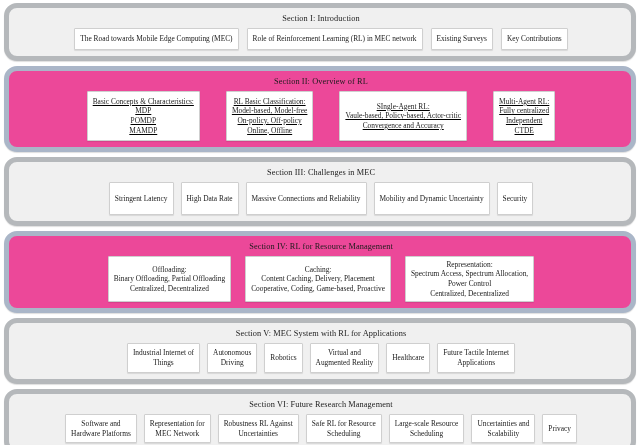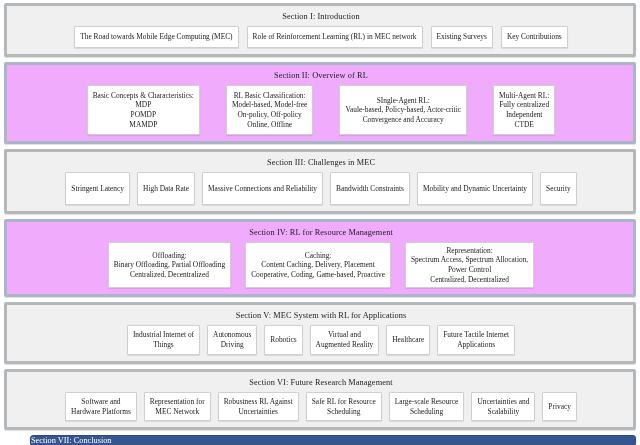--- a/index.html
+++ b/index.html
@@ -17,34 +17,34 @@
     position: relative;
     width: 640px;
     height: 445px;
     box-sizing: border-box;
     padding: 3px 4px 2px 4px;
     display: flex;
     flex-direction: column;
     gap: 5px;
   }
   .section {
-    border-radius: 2px;
-    border: 3px solid #4d7c0f;
+    border-radius: 13px;
+    border: 5px solid #4d7c0f;
     box-sizing: border-box;
     padding: 4px 8px 6px 10px;
     display: flex;
     flex-direction: column;
     box-shadow: 0 1px 1px rgba(0,0,0,0.13);
   }
   .section.gray {
     background: #f0f0f0;
     border-color: #b5b8bb;
   }
   .section.blue {
-    background: #f0abfc;
+    background: #ec4899;
     border-color: #aab6c8;
   }
   .section-title {
     text-align: center;
     font-size: 8.3px;
     color: #1b1b1b;
     line-height: 11px;
     margin: 1px 0 4px 0;
     letter-spacing: 0.1px;
   }
@@ -73,21 +73,21 @@
     box-shadow: 0 1px 1px rgba(0,0,0,0.10);
   }
   .cell .line {
     display: block;
     white-space: nowrap;
   }
   
   #sec1 .row { gap: 8px; }
   #sec1 .cell { height: 22px; }
   
-  #sec2 .row { gap: 26px; align-items: stretch; }
+  #sec2 .row { gap: 26px; align-items: stretch; text-decoration: underline; }
   #sec2 .cell { height: 50px; }
   
   #sec3 .cell { height: 33px; }
   
   #sec4 .row { gap: 14px; }
   #sec4 .cell { height: 46px; }
   
   #sec5 .cell { height: 30px; }
   
   #sec6 .row { }
@@ -165,23 +165,20 @@
       <div class="cell">
         <span class="line">Stringent Latency</span>
       </div>
       <div class="cell">
         <span class="line">High Data Rate</span>
       </div>
       <div class="cell">
         <span class="line">Massive Connections and Reliability</span>
       </div>
       <div class="cell">
-        <span class="line">Bandwidth Constraints</span>
-      </div>
-      <div class="cell">
         <span class="line">Mobility and Dynamic Uncertainty</span>
       </div>
       <div class="cell">
         <span class="line">Security</span>
       </div>
     </div>
   </div>
 
   <div class="section blue" id="sec4">
     <div class="section-title">Section IV:  RL for Resource Management</div>

